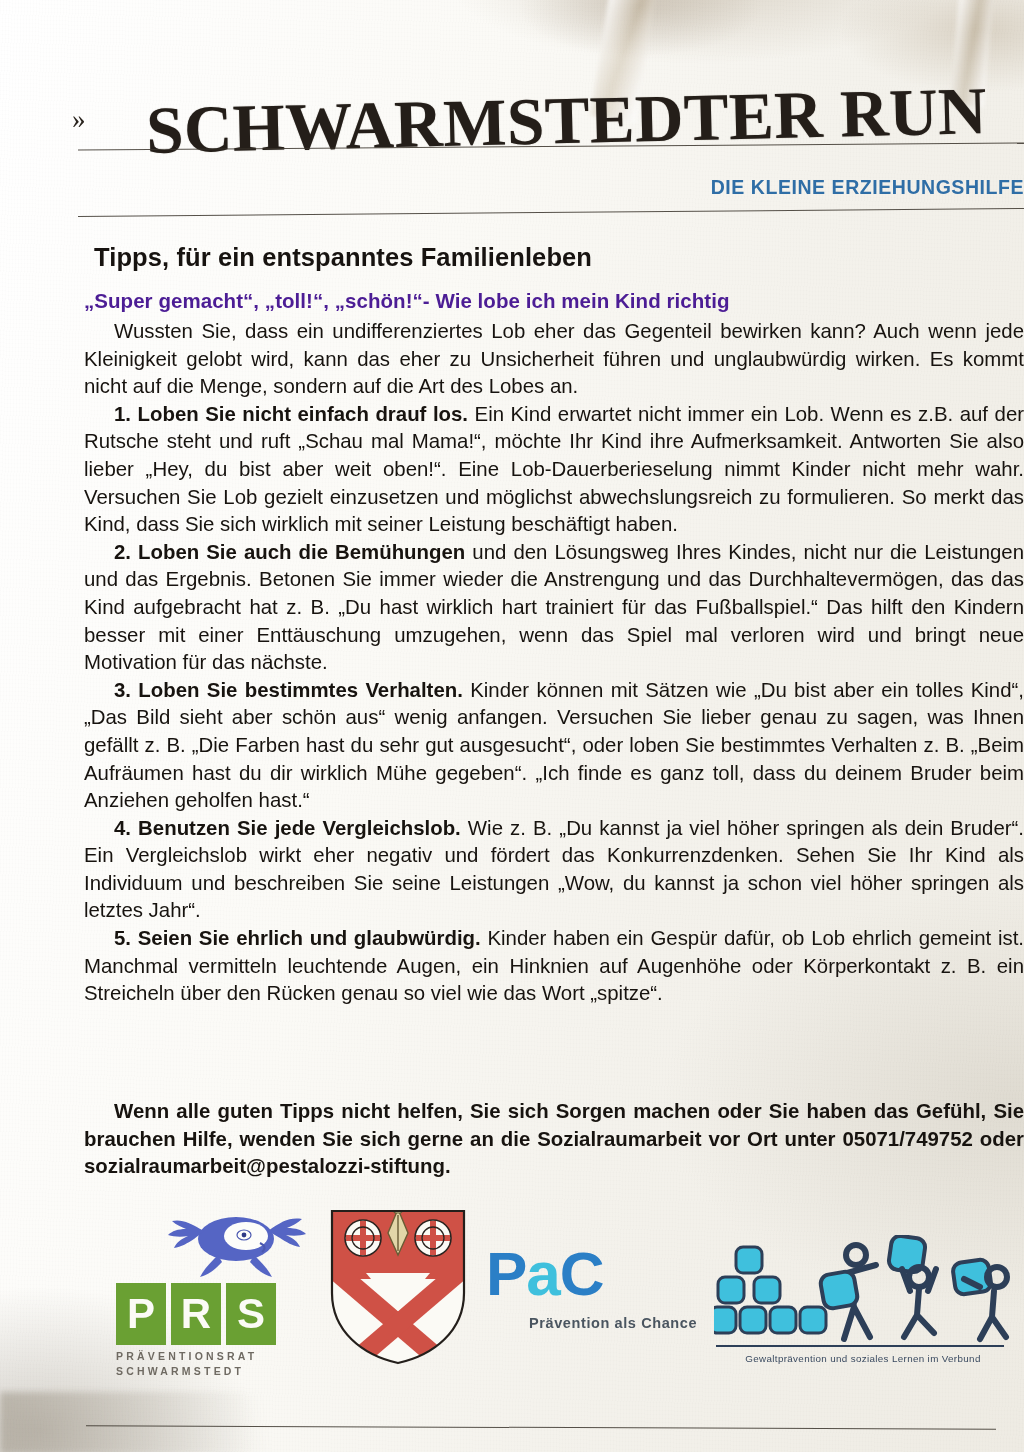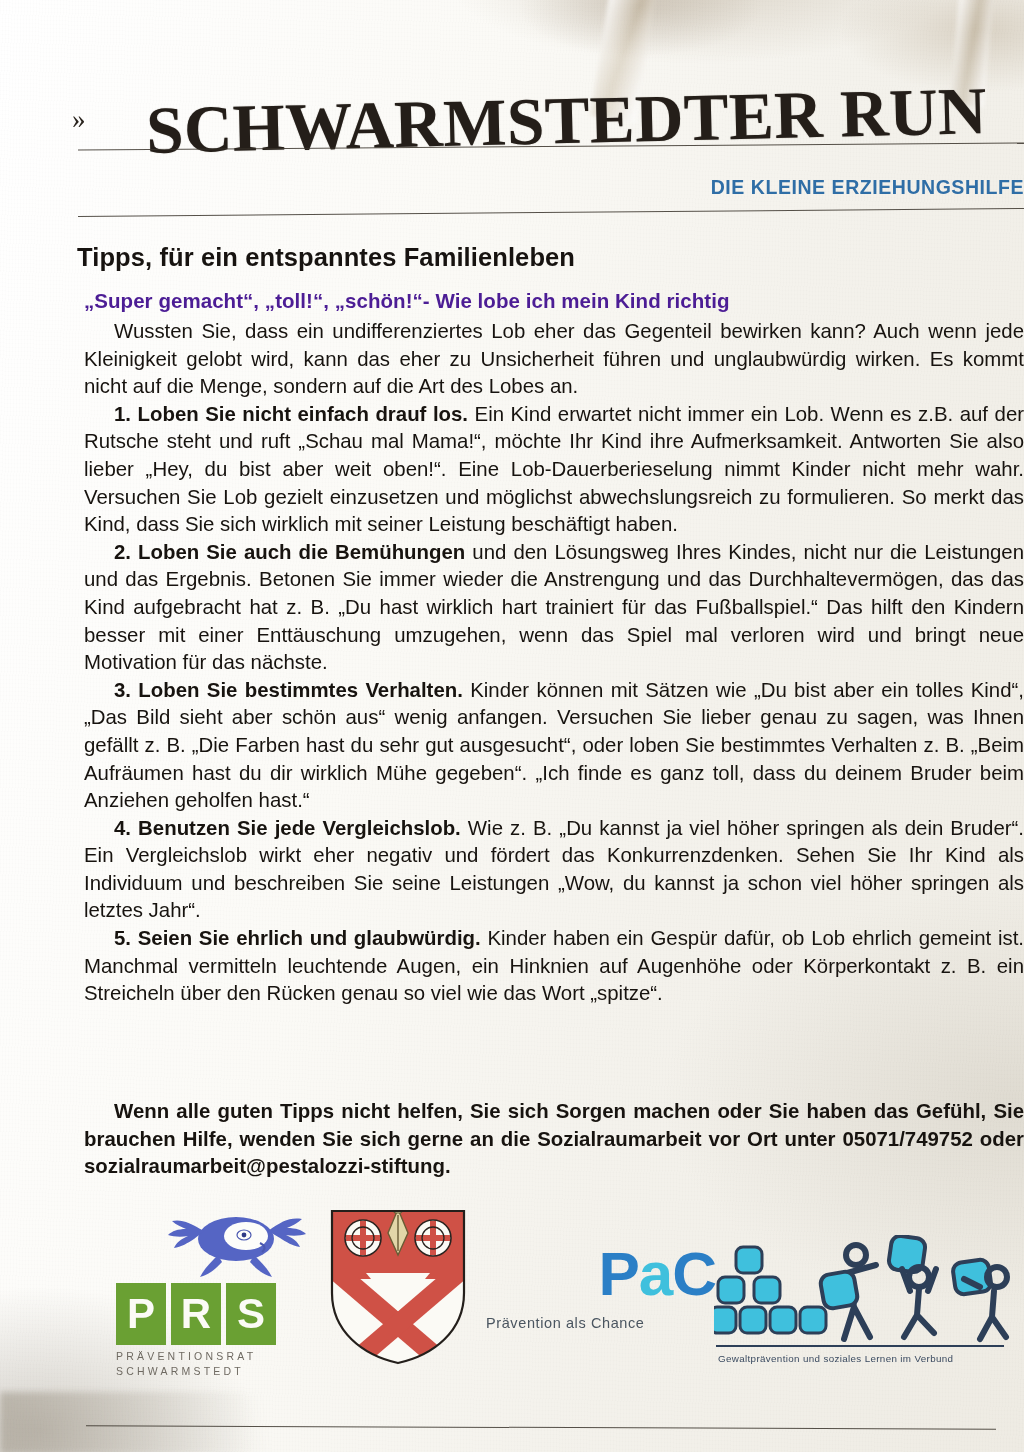--- a/index.html
+++ b/index.html
@@ -60,21 +60,21 @@
   .rule-top{left:78px;top:146px;width:946px;transform:rotate(-.42deg);}
   .rule-kicker{left:78px;top:212px;width:946px;transform:rotate(-.48deg);}
   .rule-bottom{left:86px;top:1427px;width:910px;transform:rotate(.22deg);border-top-width:1.3px;}
 
   
   .kicker{
     position:absolute;left:0;top:176px;width:1024px;text-align:right;
     color:#2f6ea6;font-weight:700;font-size:19.5px;letter-spacing:.55px;
   }
   .headline{
-    position:absolute;left:77px;top:226px;
+    position:absolute;left:94px;top:226px;
     font-weight:700;font-size:25.5px;color:#171310;letter-spacing:.1px;
   }
   .subhead{
     position:absolute;left:84px;top:272px;
     font-weight:700;font-size:20.5px;color:#4c1d95;letter-spacing:.05px;
   }
 
   
   .body{
     position:absolute;left:84px;top:318px;width:940px;
@@ -93,38 +93,38 @@
   .logos{position:absolute;left:84px;top:1205px;width:940px;height:195px;}
   .logo{position:absolute;}
 
   
   .prs{left:28px;top:0;width:210px;height:190px;}
   .prs-figure{position:absolute;left:48px;top:0;width:150px;height:76px;}
   .prs-squares{position:absolute;left:4px;top:78px;width:160px;height:62px;display:flex;gap:5px;}
   .prs-sq{width:50px;height:62px;background:#6aa033;display:flex;align-items:center;justify-content:center;
     color:#fbfbf6;font-weight:700;font-size:42px;font-family:"Liberation Sans",sans-serif;line-height:1;}
   .prs-caption{position:absolute;left:4px;top:144px;width:190px;
-    font-size:10.5px;letter-spacing:3.2px;line-height:15px;color:#6f6a62;font-weight:400;}
+    font-size:10.5px;letter-spacing:3.2px;line-height:15px;color:#6f6a62;font-weight:700;}
 
   
   .arms{left:238px;top:2px;width:152px;height:160px;}
 
   
   .pac{left:402px;top:38px;width:230px;height:120px;}
   .pac-word{font-size:62px;font-weight:700;line-height:1;letter-spacing:-1px;
-    font-family:"Liberation Sans",sans-serif;text-align:right;}
+    font-family:"Liberation Sans",sans-serif;}
   .pac-p{color:#2b7fc6;}
   .pac-a{color:#3fc0dd;}
   .pac-c{color:#2b7fc6;}
-  .pac-caption{margin-top:10px;font-size:14.5px;color:#4a5560;letter-spacing:.6px;font-weight:400;}
+  .pac-caption{margin-top:10px;font-size:14.5px;color:#4a5560;letter-spacing:.6px;font-weight:700;margin-left:43px;}
 
   
   .gpv{left:630px;top:30px;width:300px;height:145px;}
   .gpv-caption{position:absolute;left:4px;top:118px;width:290px;
-    font-size:9.8px;color:#3a4a60;letter-spacing:.35px;white-space:nowrap;}
+    font-size:9.8px;color:#3a4a60;letter-spacing:.35px;white-space:nowrap;text-align:center;}
   .gpv-line{position:absolute;left:2px;top:110px;width:288px;height:0;border-top:2px solid #2d3f58;}
 
   .faded{filter:blur(.22px);}
 </style>
 </head>
 <body>
 
 <div class="sheet">
 
   <div class="paper"></div>

